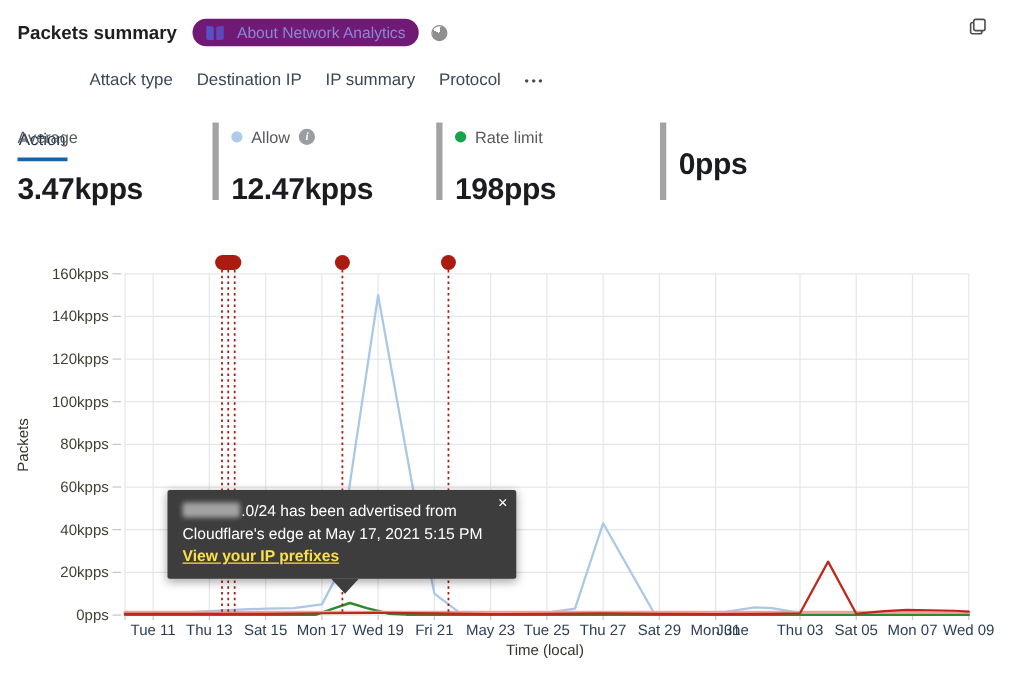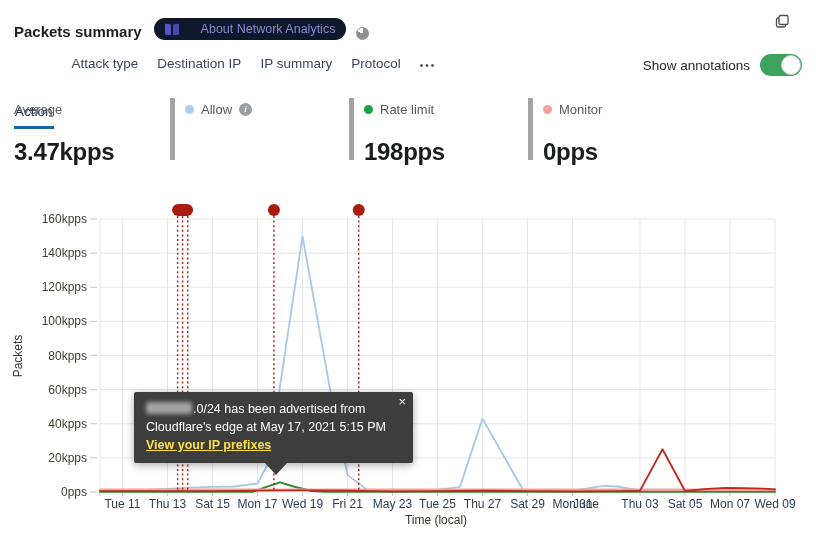--- a/index.html
+++ b/index.html
@@ -2,24 +2,24 @@
 <html><head>
 <meta charset="utf-8">
 <style>
   html,body{margin:0;padding:0;background:#fff;}
   .page{position:relative;width:816px;height:545px;background:#fff;overflow:hidden;
         font-family:"Liberation Sans", sans-serif;color:#202124;}
   svg.chart{position:absolute;left:0;top:0;z-index:1;}
   svg.chart text{font-family:"Liberation Sans", sans-serif;}
 
   
-  .hdr{position:absolute;left:14px;top:12px;right:14px;height:28px;z-index:3;display:flex;align-items:flex-end;}
+  .hdr{position:absolute;left:14px;top:12px;right:14px;height:28px;z-index:3;display:flex;align-items:center;}
   .title{font-size:15px;font-weight:700;color:#1d1e20;}
-  .badge{display:inline-flex;align-items:center;gap:22px;margin-left:12px;height:22px;
-         padding:0 11px;border-radius:12px;background:#0f172a;cursor:pointer;}
+  .badge{display:inline-flex;align-items:center;gap:11px;margin-left:12px;height:22px;
+         padding:0 11px;border-radius:12px;background:#701a75;cursor:pointer;}
   .badge .book{width:14px;height:11px;position:relative;}
   .badge .book:before,.badge .book:after{content:"";position:absolute;top:0;width:6px;height:11px;background:#5a50c5;border-radius:1px;}
   .badge .book:before{left:0;transform:skewY(6deg);}
   .badge .book:after{right:0;transform:skewY(-6deg);opacity:.85;}
   .badge .btxt{font-size:12.5px;color:#8b87d7;}
   .pie{width:13px;height:13px;border-radius:50%;margin-left:10px;
        background:conic-gradient(from 295deg,#ffffff 0 75deg,#8f8f8f 75deg 360deg);
        border:1px solid #8f8f8f;box-sizing:border-box;}
   .copy{position:absolute;right:12px;top:1px;width:16px;height:16px;cursor:pointer;}
 
@@ -171,54 +171,45 @@
 
   <div class="tabsrow">
     <div class="tabs">
       <span class="tab active">Action</span>
       <span class="tab">Attack type</span>
       <span class="tab">Destination IP</span>
       <span class="tab">IP summary</span>
       <span class="tab">Protocol</span>
       <span class="tab more">•••</span>
     </div>
-    <div class="annot-toggle">
-      <span class="lbl">Show annotations</span>
-      <span class="switch" style="background: rgb(59, 163, 92);">
-          <span class="knob"></span>
-        </span>
-    </div>
   </div>
 
   <div class="stats">
     <div class="stat">
       <div class="l">
           <span class="name">Average</span>
         </div>
       <div class="v">3.47kpps</div>
     </div>
     <div class="stat">
       <div class="l">
           <span class="dot" style="background: rgb(174, 203, 233);"></span>
           <span class="name">Allow</span>
           <span class="info">i</span>
         </div>
+      <div class="v">12.47kpps</div>
     </div>
     <div class="stat">
       <div class="l">
           <span class="dot" style="background: rgb(23, 163, 74);"></span>
           <span class="name">Rate limit</span>
         </div>
       <div class="v">198pps</div>
     </div>
     <div class="stat">
-      <div class="l">
-          <span class="dot" style="background: rgb(247, 159, 164);"></span>
-          <span class="name">Monitor</span>
-        </div>
       <div class="v">0pps</div>
     </div>
   </div>
 
   <div class="tip">
     <span class="close">×</span>
     <div><span class="redact"></span><span>.0/24 has been advertised from</span></div>
     <div>Cloudflare's edge at May 17, 2021 5:15 PM</div>
     <div><a>View your IP prefixes</a></div>
     <span class="caret"></span>

